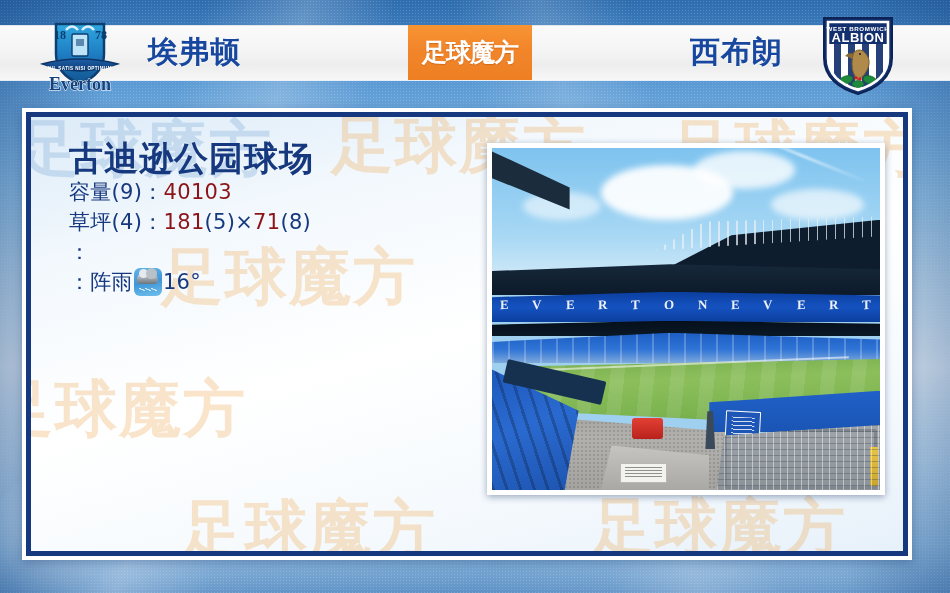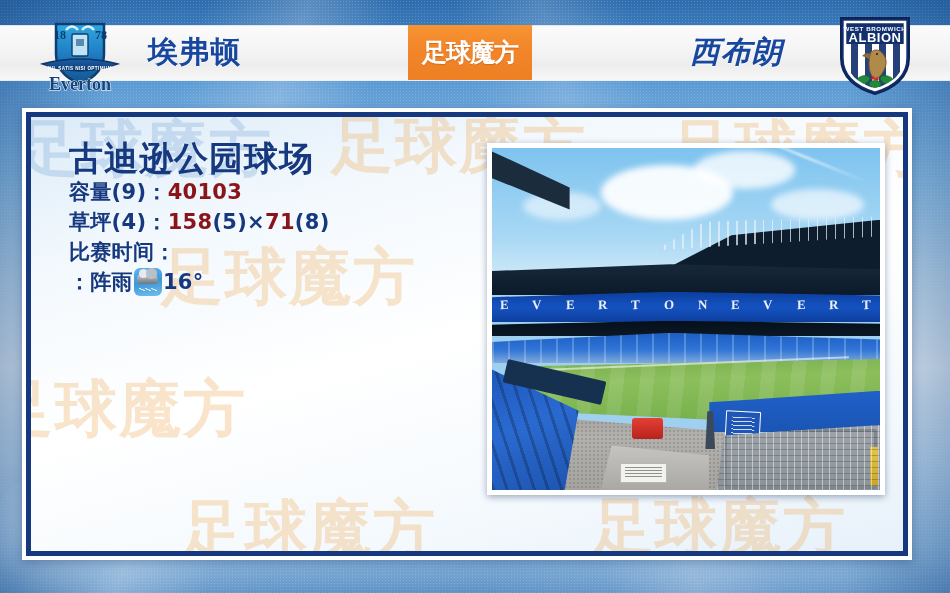--- a/index.html
+++ b/index.html
@@ -59,26 +59,26 @@
   }
   .team-name{
     position:absolute; top:25px; height:55px;
     display:flex; align-items:center;
     font-size:30px; font-weight:bold; color:#17479e;
     font-family:"DejaVu Sans","Liberation Sans",sans-serif;
     letter-spacing:1px;
     text-shadow:0 1px 0 rgba(255,255,255,.7);
   }
   .team-home{ left:148px; }
-  .team-away{ left:690px;font-style:italic; }
+  .team-away{ left:690px; }
 
   
   .crest{ position:absolute; top:8px; width:96px; height:92px; }
   .crest-home{ left:32px; }
-  .crest-away{ left:827px; }
+  .crest-away{ left:810px; }
 
   
   .panel-outer{
     position:absolute; left:22px; top:108px; width:890px; height:452px;
     background:linear-gradient(180deg,#e9f2fb 0%,#f6fafd 18%,#ffffff 55%,#f2f8fc 100%);
     border:4px solid #ffffff;
     box-shadow:0 3px 10px rgba(13,50,105,.35);
   }
   .panel-inner{
     position:absolute; inset:0;
@@ -107,21 +107,21 @@
   .stadium-title{
     font-size:34px; font-weight:bold; color:#16387e;
     letter-spacing:1px; line-height:1.15; 
     white-space:nowrap;
   }
   .desc{
     font-size:21px; font-weight:bold; line-height:1.42; color:#16387e;
     letter-spacing:.3px; margin-bottom:6px;
   }
   .row{
-    font-size:21px; font-weight:bold; line-height:1.42; color:#16387e;
+    font-size:21px; font-weight:normal; line-height:1.42; color:#16387e;
     letter-spacing:.3px; white-space:nowrap;
     display:flex; align-items:center;
   }
   .row .val{ color:#8b1418; }
   .row .sep{ color:#16387e; }
   .weather-icon{
     display:inline-block; width:28px; height:28px;
     margin:0 1px; vertical-align:-6px;
     border-radius:6px;
     background:linear-gradient(170deg,#5fb4e8 0%,#3f96d8 50%,#6fc0ec 100%);
@@ -433,29 +433,28 @@
 
       <div class="row">
         <span>容量(9)</span>
         <span class="sep">：</span>
         <span class="val">40103</span>
       </div>
 
       <div class="row">
         <span>草坪(4)</span>
         <span class="sep">：</span>
-        <span class="val">158</span>
+        <span class="val">181</span>
         <span class="sep">(5)</span>
         <span class="sep">×</span>
         <span class="val">71</span>
         <span class="sep">(8)</span>
       </div>
 
       <div class="row">
-        <span>比赛时间</span>
         <span class="sep">：</span>
       </div>
 
       <div class="row">
         <span class="sep">：</span>
         <span class="sep">阵雨</span>
         <span class="weather-icon">
           <span class="cloud"></span>
           <span class="rain"></span>
         </span>

